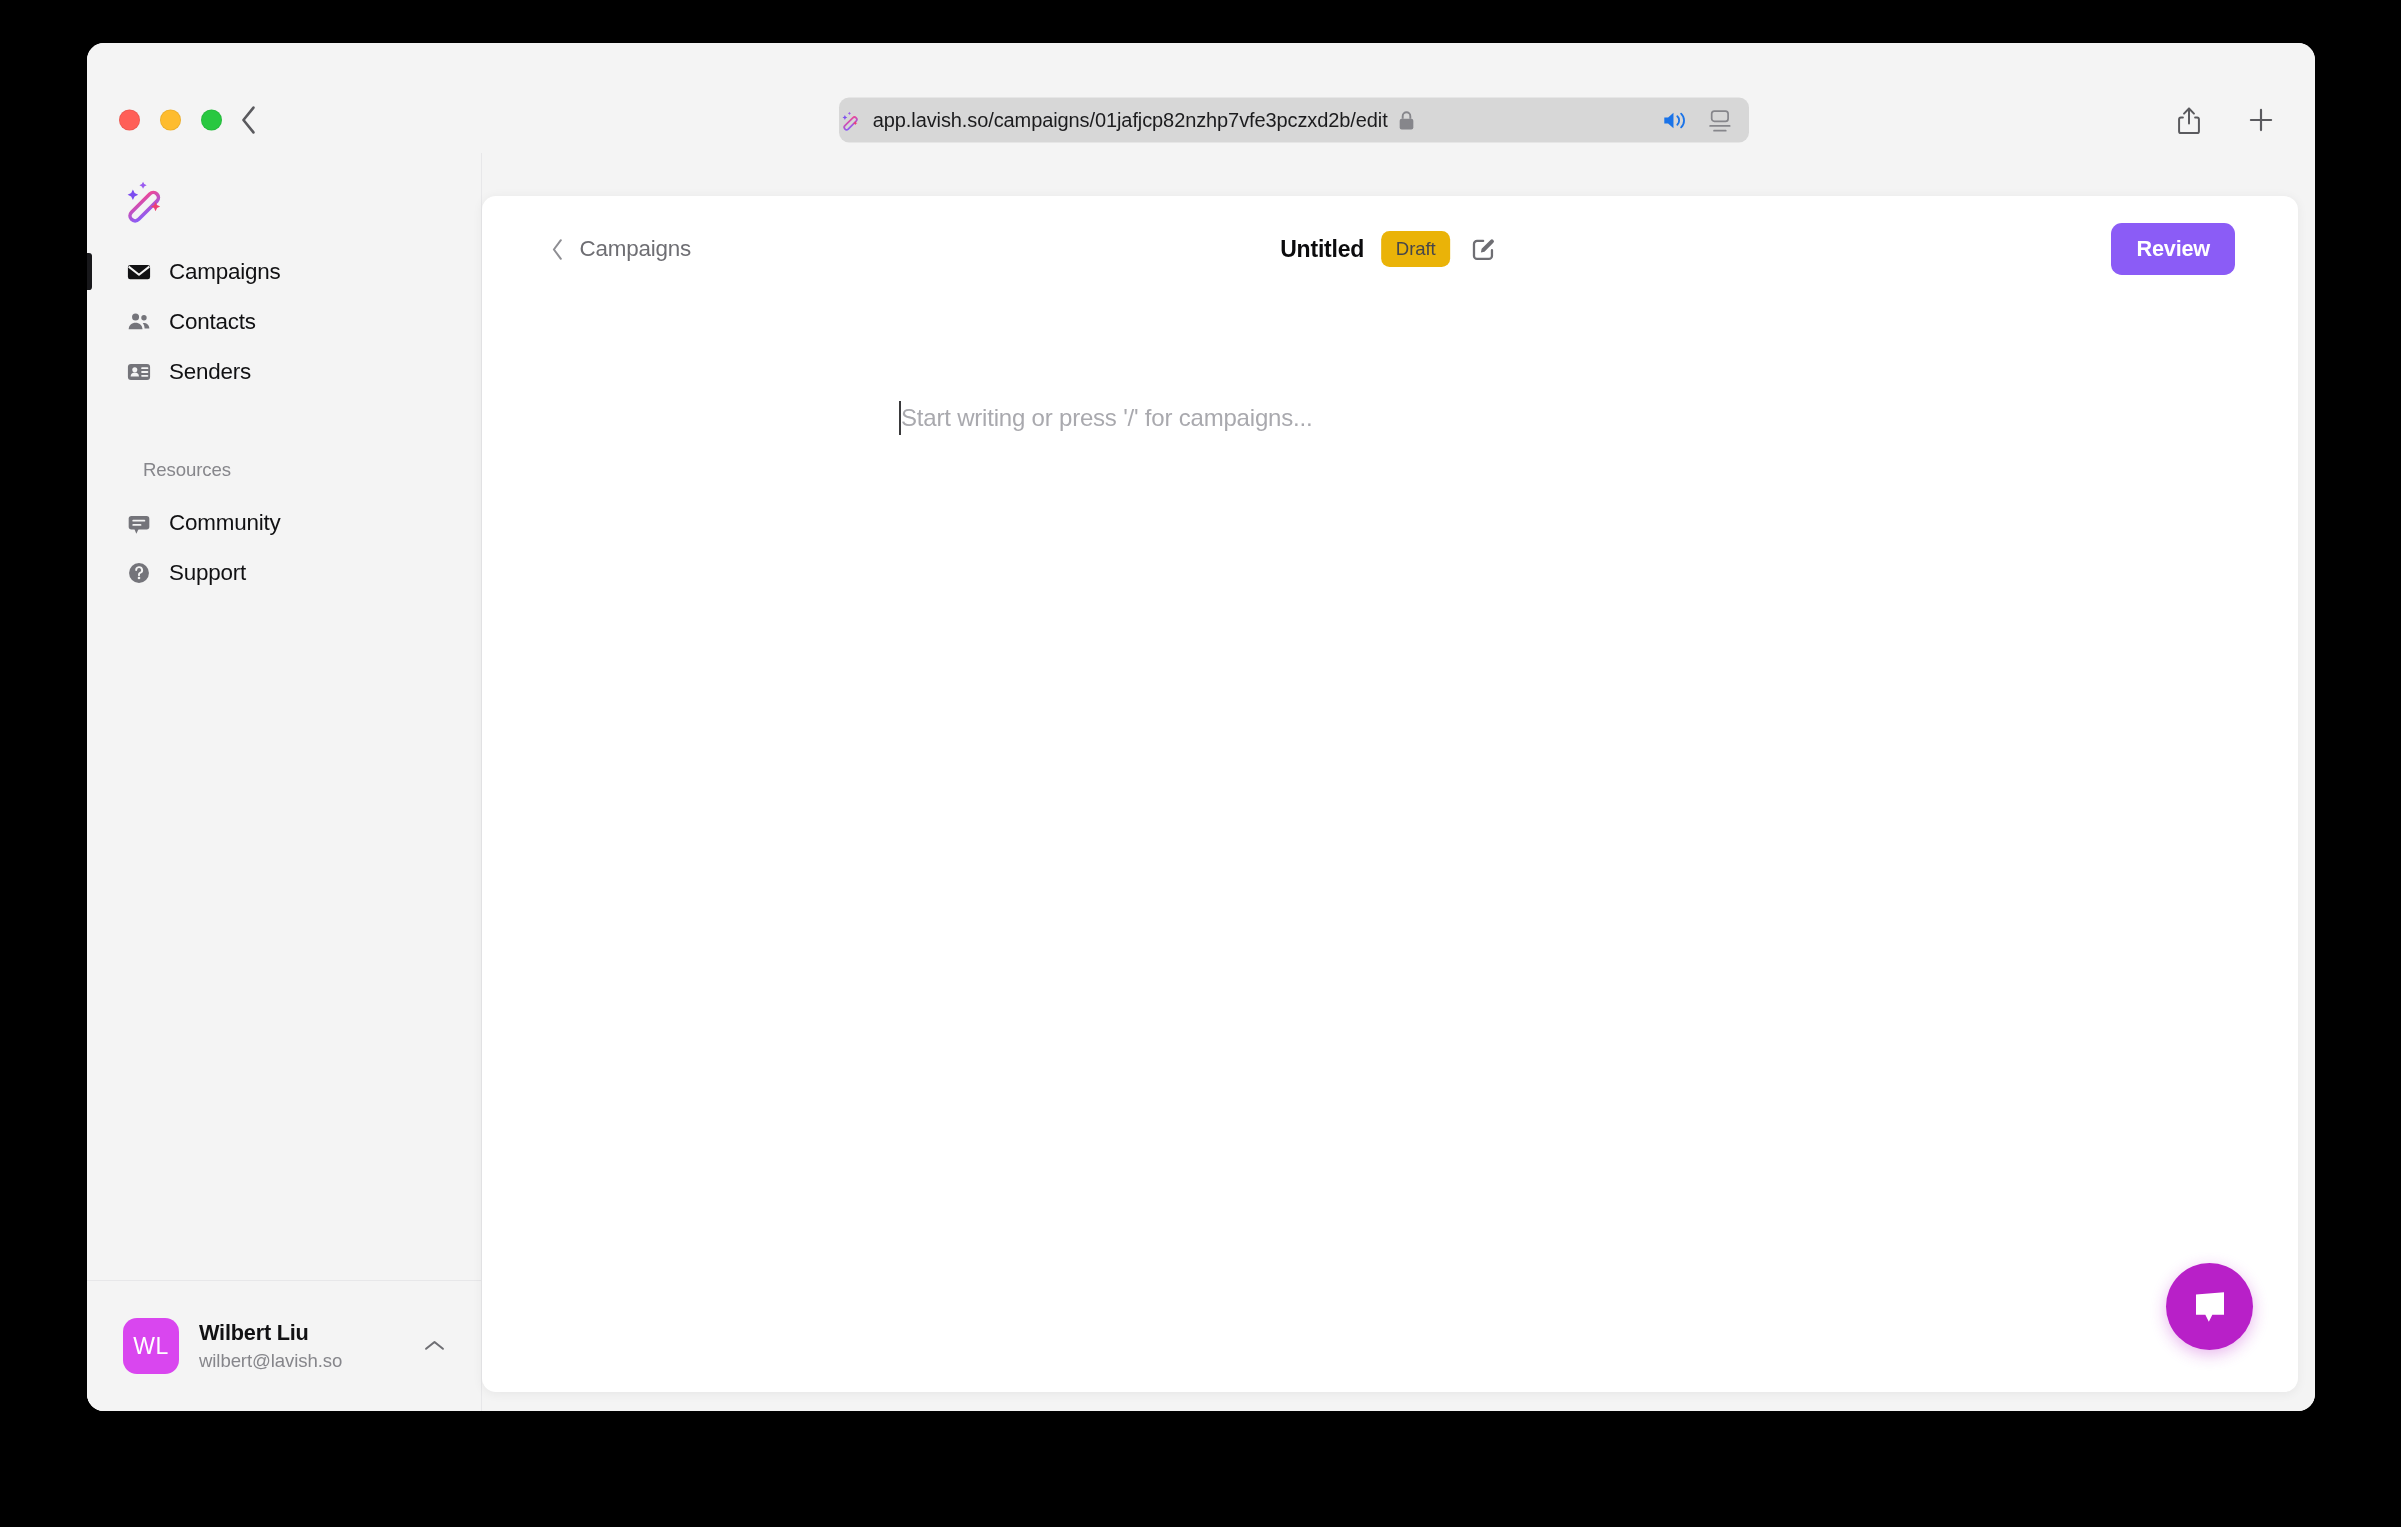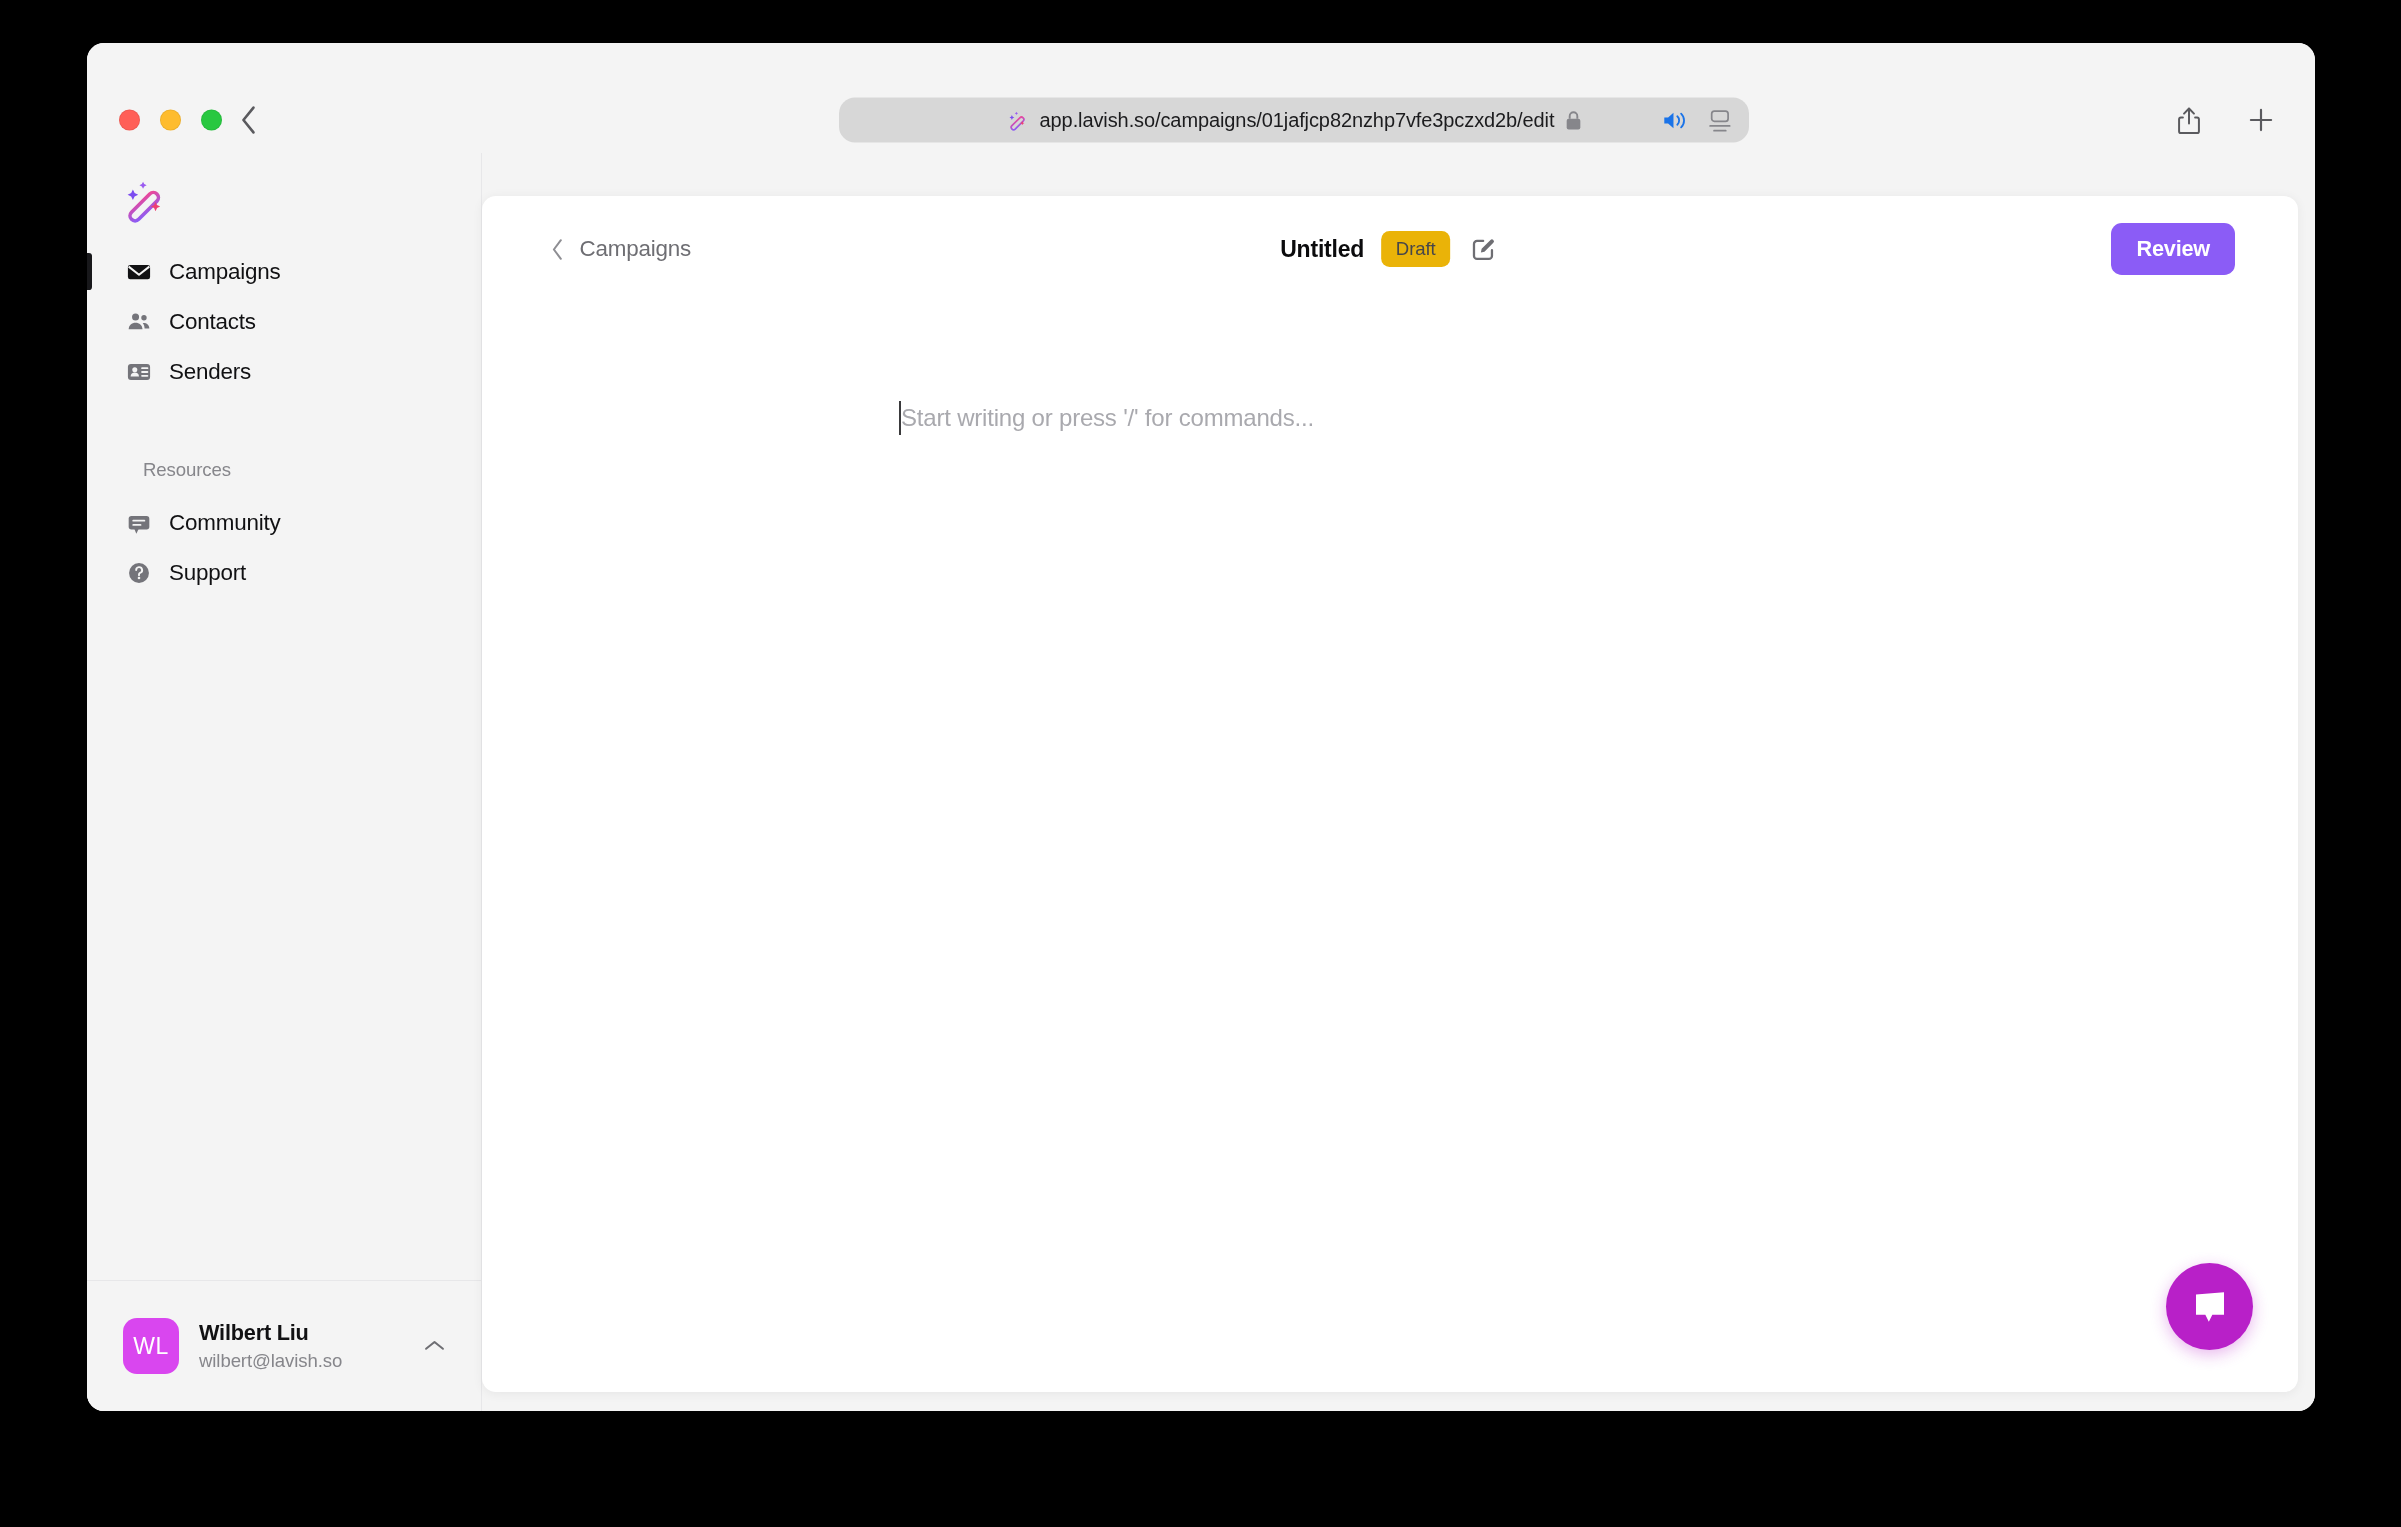--- a/index.html
+++ b/index.html
@@ -71,24 +71,24 @@
 
   
   #address-bar {
     position: absolute;
     left: 752px;
     top: 77px;
     transform: translateY(-50%);
     width: 910px;
     height: 45px;
     background: #d7d7d7;
-    border-radius: 16px;
-    display: flex;
-    align-items: center;
-    justify-content: center;
+    border-radius: 10px;
+    display: flex;
+    align-items: center;
+    justify-content: flex-start;
     gap: 0;
     cursor: text;
   }
   #addr-inner {
     display: flex;
     align-items: center;
     gap: 10.8px;
   }
   #addr-favicon { width: 23px; height: 23px; display: block; }
   #addr-url {
@@ -578,21 +578,21 @@
               </svg>
             </span>
           </div>
 
           <button id="review-button">Review</button>
         </div>
 
         <div id="editor-area">
           <div id="editor-line">
             <span id="editor-caret"></span>
-            <span id="editor-placeholder">Start writing or press '/' for commands...</span>
+            <span id="editor-placeholder">Start writing or press '/' for campaigns...</span>
           </div>
         </div>
 
         <div id="chat-widget">
           <svg width="42" height="42" viewBox="0 0 54 54">
             <path d="M9 11 L45 8 L45 37 L30 37 L25.5 46 L21 37 L9 37 z" fill="#ffffff"></path>
           </svg>
         </div>
       </main>
     </div>

